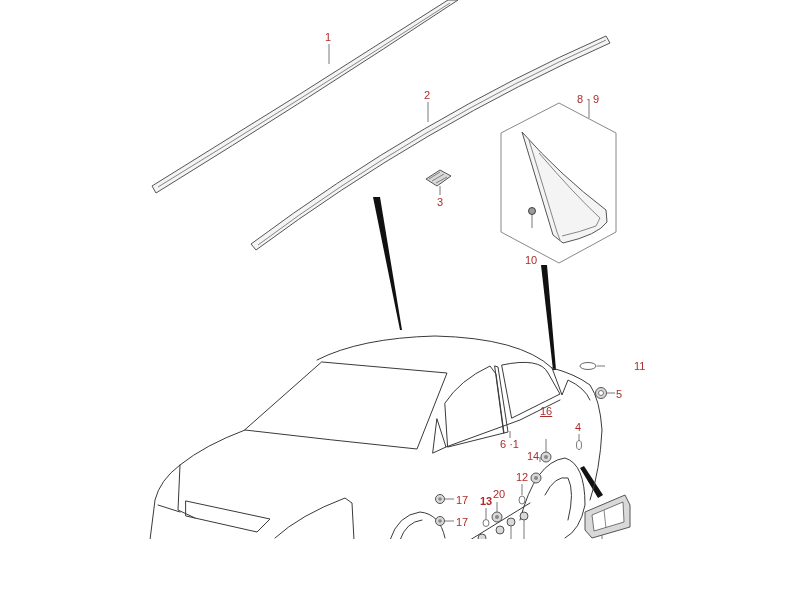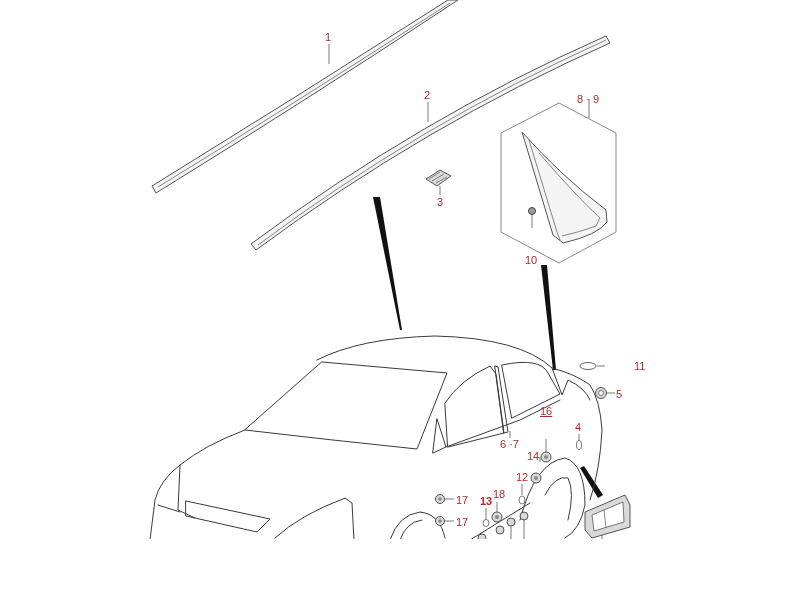--- a/index.html
+++ b/index.html
@@ -160,20 +160,20 @@
 <div class="bottom-mask"></div>
 
 <div class="callout" style="left:325px;top:32px;">1</div>
 <div class="callout" style="left:424px;top:90px;">2</div>
 <div class="callout" style="left:437px;top:197px;">3</div>
 <div class="callout" style="left:577px;top:94px;">8 · 9</div>
 <div class="callout" style="left:525px;top:231px;margin-top:24px;">10</div>
 <div class="callout" style="left:634px;top:361px;">11</div>
 <div class="callout" style="left:616px;top:389px;">5</div>
 <div class="callout" style="left:575px;top:422px;">4</div>
-<div class="callout" style="left:500px;top:439px;">6 ·7</div>
+<div class="callout" style="left:500px;top:439px;">6 ·1</div>
 <div class="callout" style="left:540px;top:406px;text-decoration:underline;">16</div>
 <div class="callout" style="left:527px;top:451px;text-align:center;">14</div>
 <div class="callout" style="left:516px;top:472px;text-align:right;">12</div>
-<div class="callout" style="left:493px;top:489px;">18</div>
+<div class="callout" style="left:493px;top:489px;">20</div>
 <div class="callout" style="left:480px;top:496px;font-weight:bold;">13</div>
 <div class="callout" style="left:456px;top:495px;">17</div>
 <div class="callout" style="left:456px;top:517px;">17</div>
 
 </body></html>

